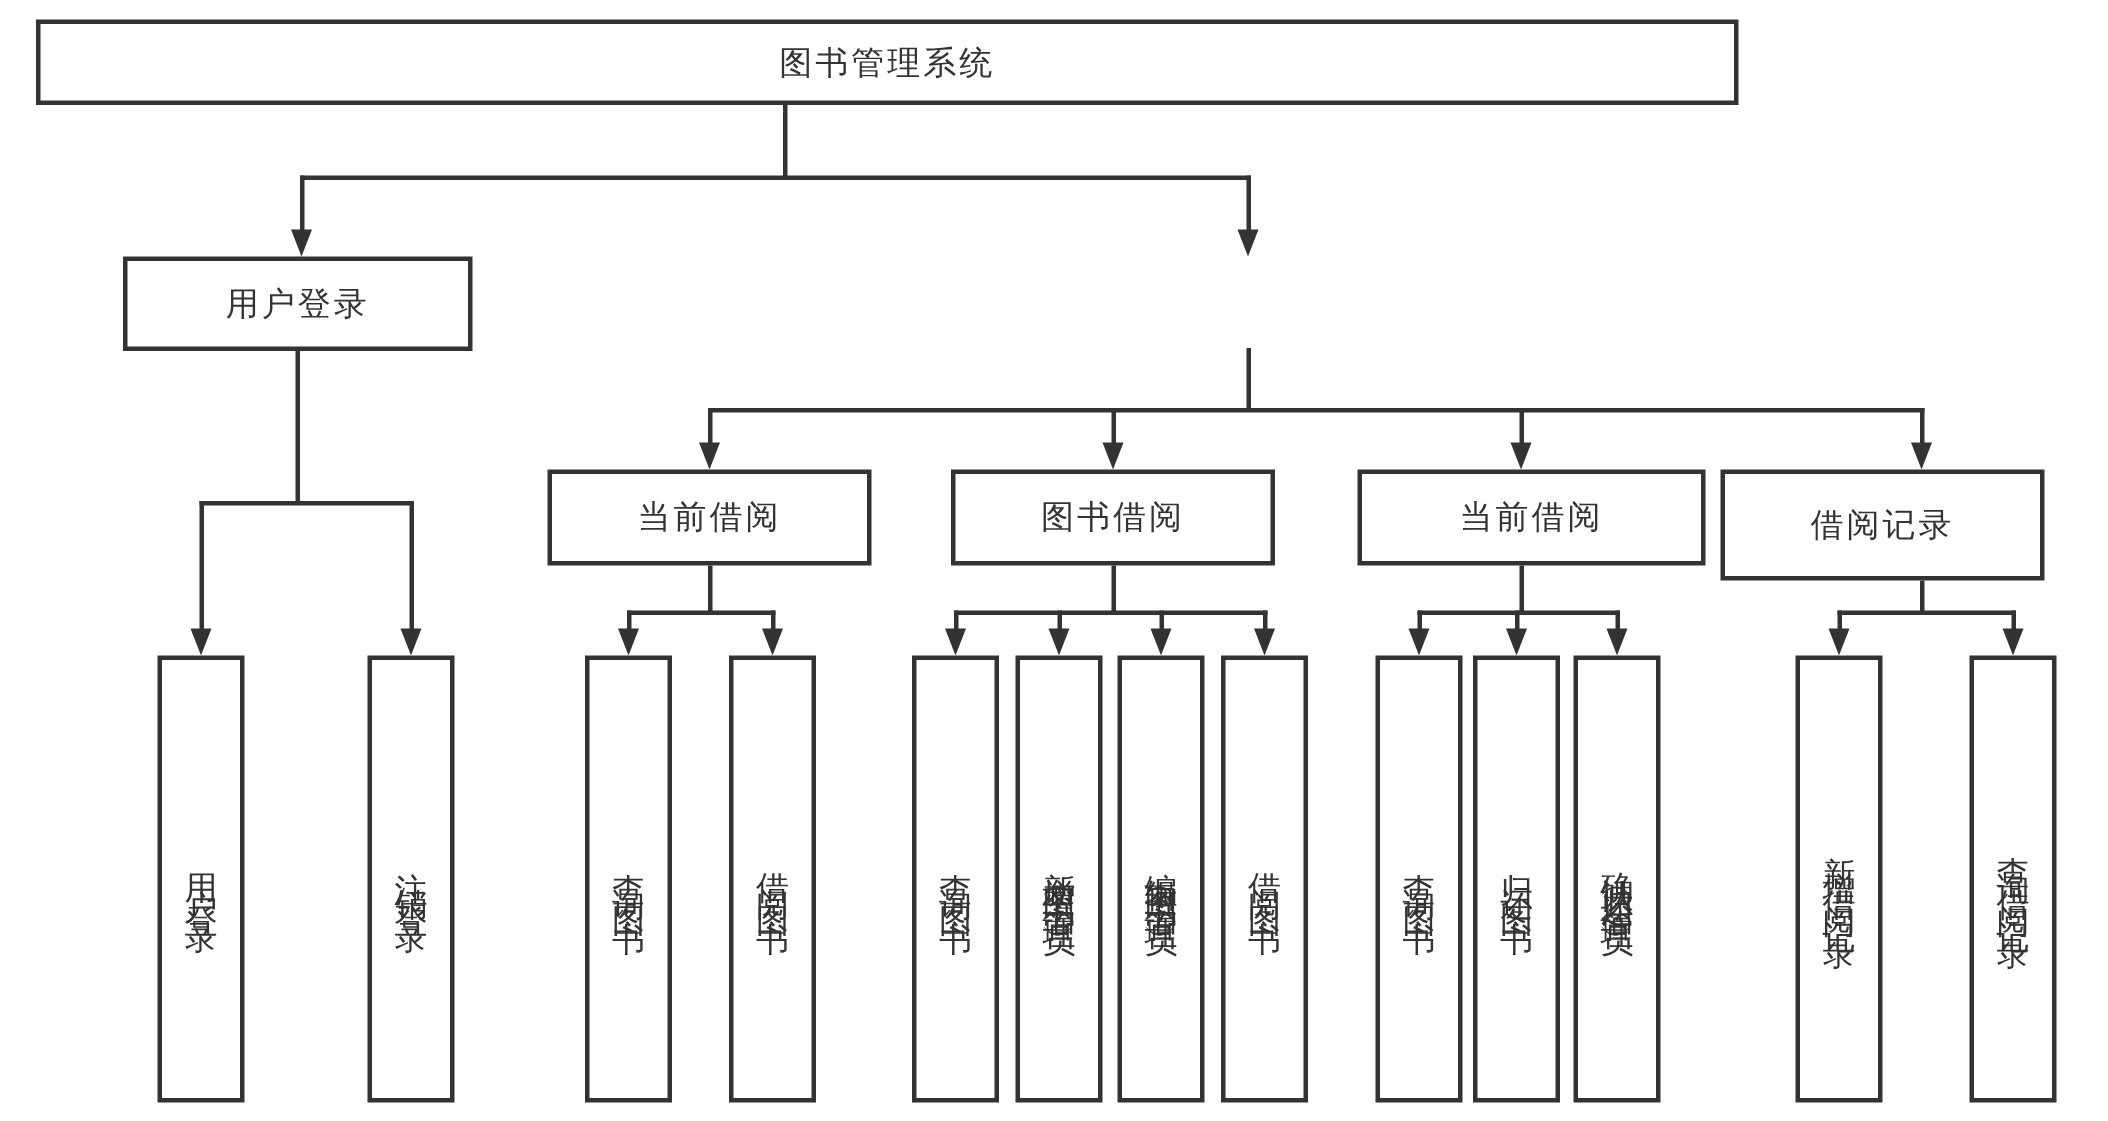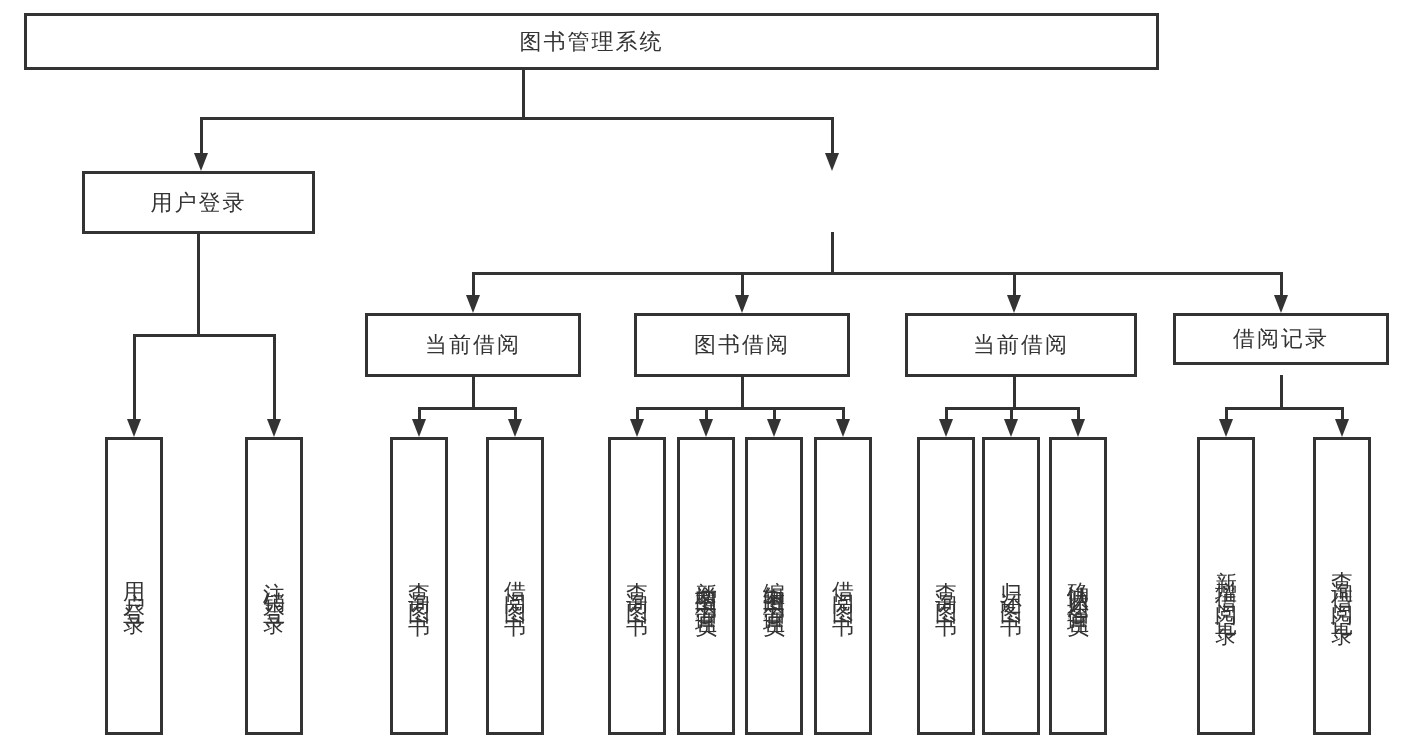--- a/index.html
+++ b/index.html
@@ -143,21 +143,21 @@
 
   <div class="node" style="left:365px;top:313px;width:216px;height:64px">
     <span>当前借阅</span>
   </div>
   <div class="node" style="left:634px;top:313px;width:216px;height:64px">
     <span>图书借阅</span>
   </div>
   <div class="node" style="left:905px;top:313px;width:232px;height:64px">
     <span>当前借阅</span>
   </div>
-  <div class="node" style="left:1173px;top:313px;width:216px;height:52px">
+  <div class="node" style="left:1147px;top:313px;width:216px;height:74px">
     <span>借阅记录</span>
   </div>
 
   <div class="leaf" style="left:105px">
     <span class="vtxt">用户登录</span>
   </div>
   <div class="leaf" style="left:245px">
     <span class="vtxt">注销登录</span>
   </div>
 

